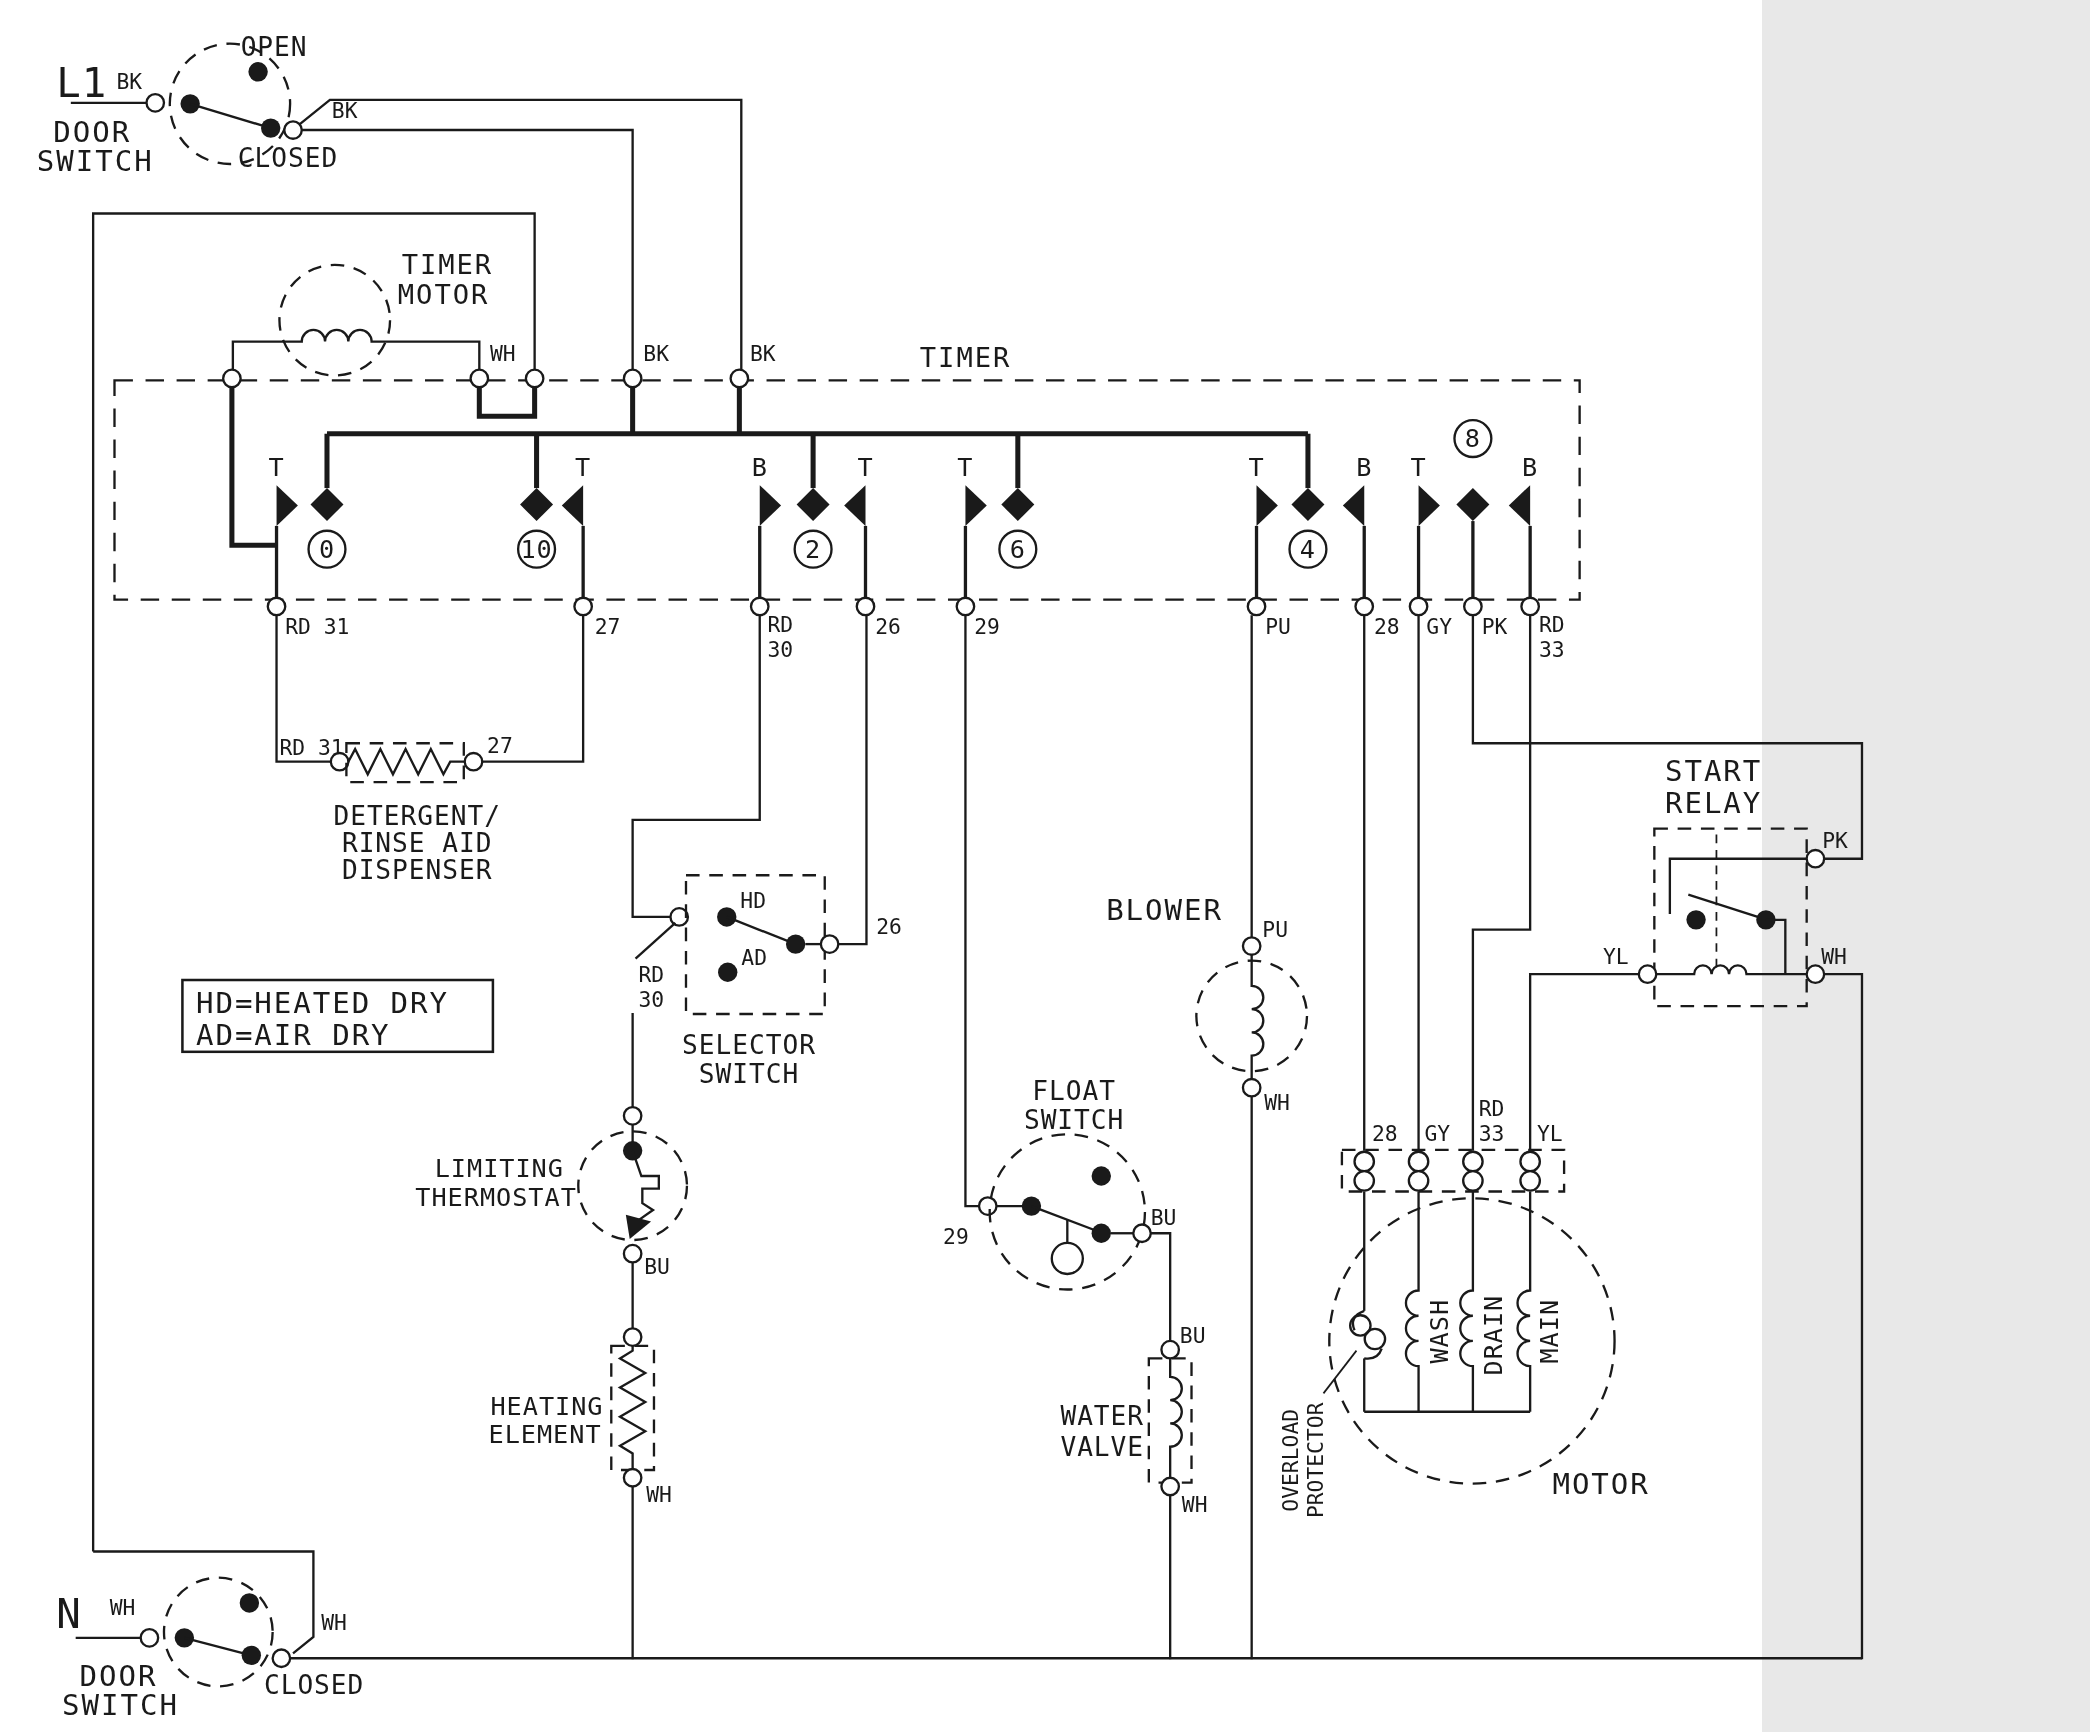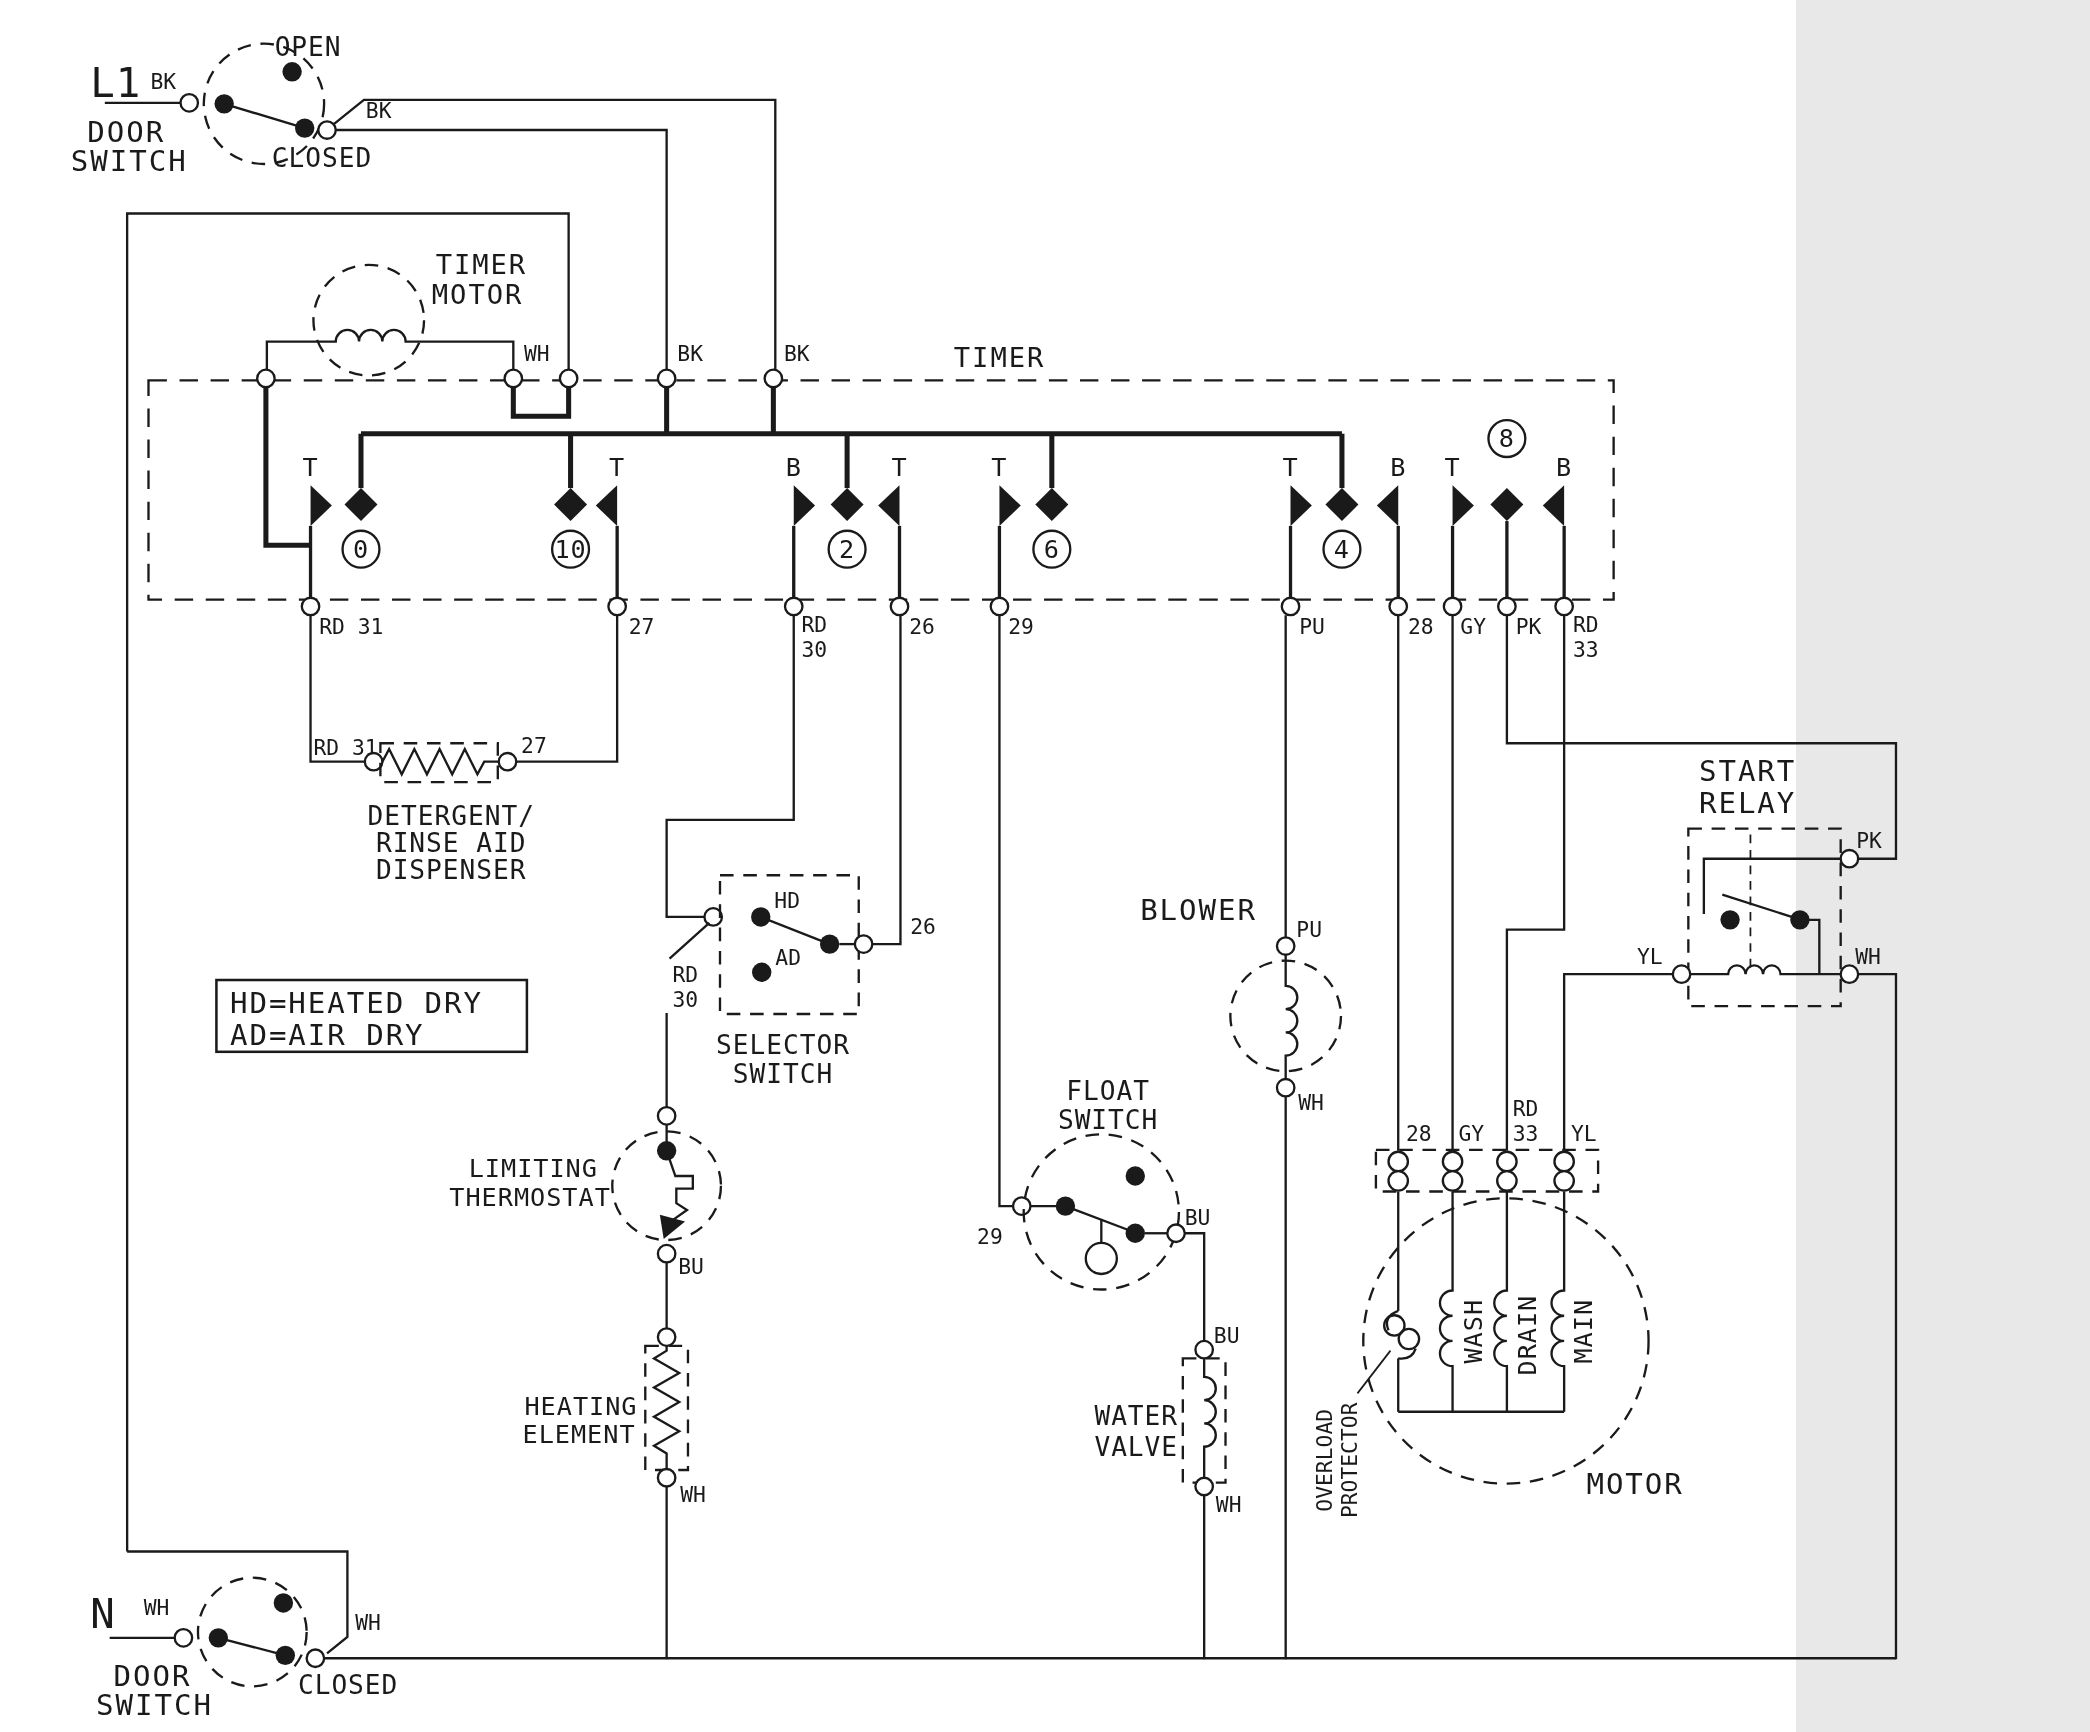--- a/index.html
+++ b/index.html
@@ -1,17 +1,17 @@
 <!DOCTYPE html>
 <html style="--ink: #1a1a1a; --paper: #ffffff;"><head>
 <meta charset="utf-8">
 <style>
   :root { --ink:#1a1a1a; --paper:#ffffff; }
   html,body { margin:0; padding:0; background:#e8e8e8; }
-  #stage { width:1762px; height:1732px; background:var(--paper); position:relative;padding-left:34px; }
+  #stage { width:1762px; height:1732px; background:var(--paper); position:relative; }
   svg { display:block; }
   .w  { stroke:var(--ink); fill:none; stroke-width:2.4; }
   .wm { stroke:var(--ink); fill:none; stroke-width:3.4; }
   .wb { stroke:var(--ink); fill:none; stroke-width:5.2; }
   .thin { stroke-width:1.8; }
   .dashc { stroke-dasharray:14 10; }
   .dashb { stroke-dasharray:19 13; }
   .dashl { stroke-dasharray:9 7; }
   .term { fill:var(--paper); stroke:var(--ink); stroke-width:2.4; }
   .dot  { fill:var(--ink); stroke:none; }

